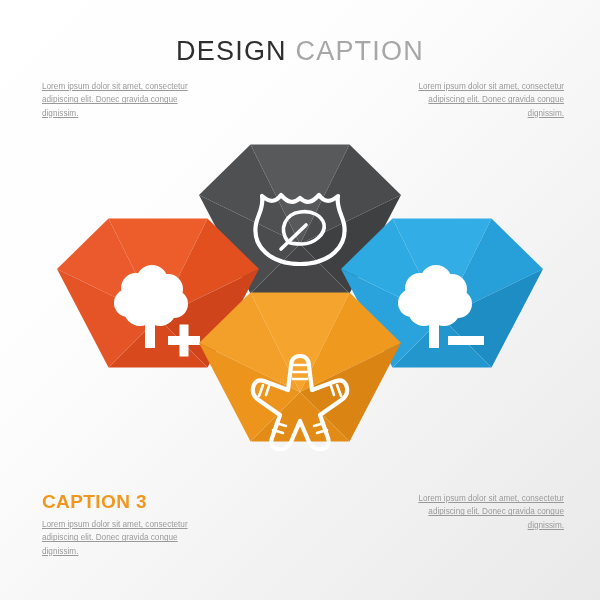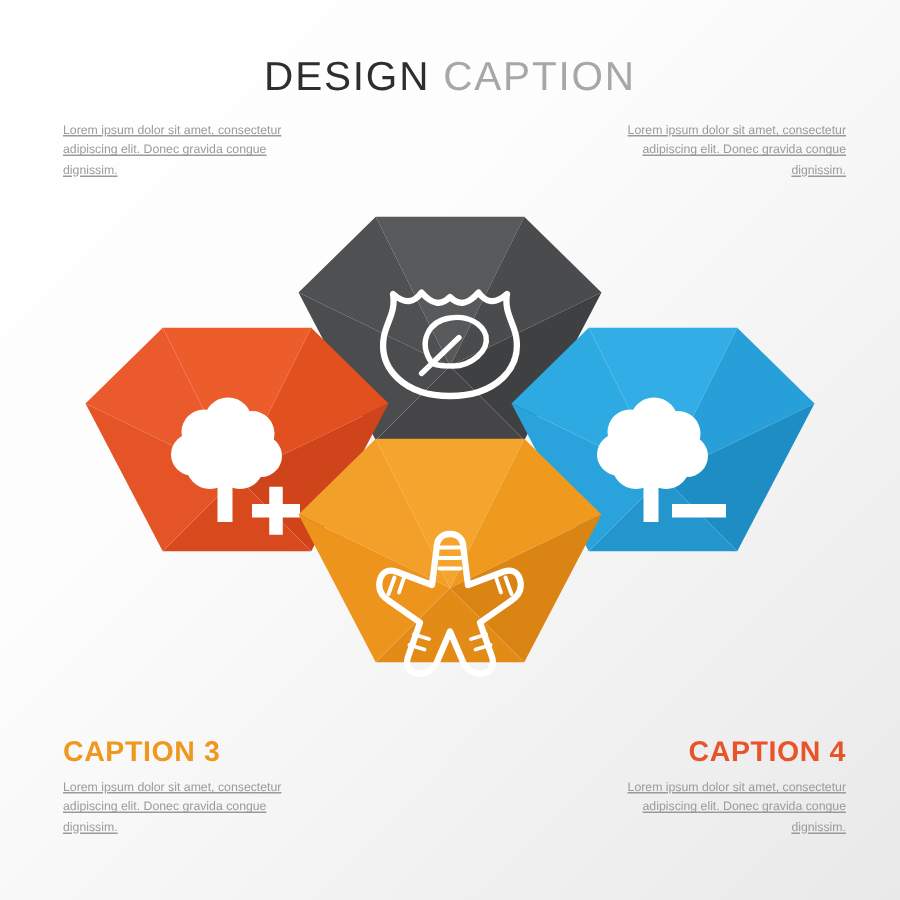--- a/index.html
+++ b/index.html
@@ -256,17 +256,16 @@
   <div class="caption-block right" id="cap2">
     <div class="caption-body">Lorem ipsum dolor sit amet, consectetur adipiscing elit. Donec gravida congue dignissim.</div>
   </div>
 
   <div class="caption-block left" id="cap3">
     <div class="caption-title" style="color: rgb(240, 151, 30);">CAPTION 3</div>
     <div class="caption-body">Lorem ipsum dolor sit amet, consectetur adipiscing elit. Donec gravida congue dignissim.</div>
   </div>
 
   <div class="caption-block right" id="cap4">
-    <div class="caption-title" style="color: rgb(232, 84, 42);">CAPTION 4</div>
     <div class="caption-body">Lorem ipsum dolor sit amet, consectetur adipiscing elit. Donec gravida congue dignissim.</div>
   </div>
 
 </div>
 
 </body></html>

